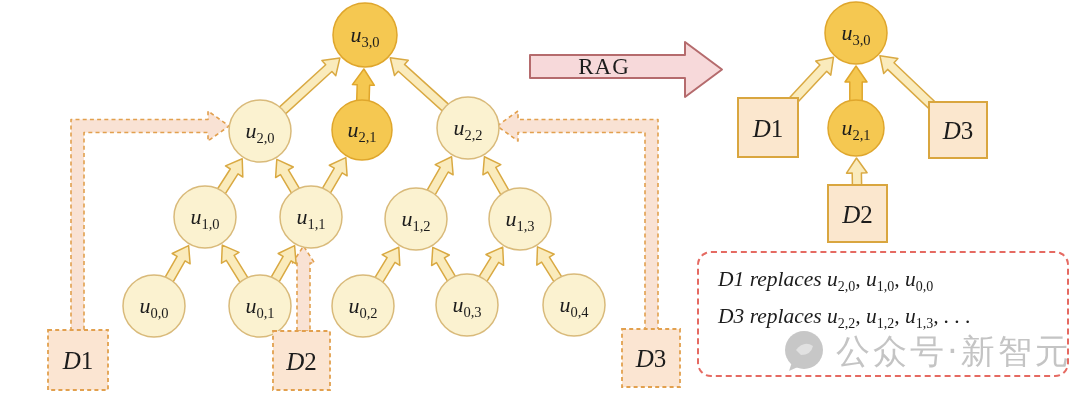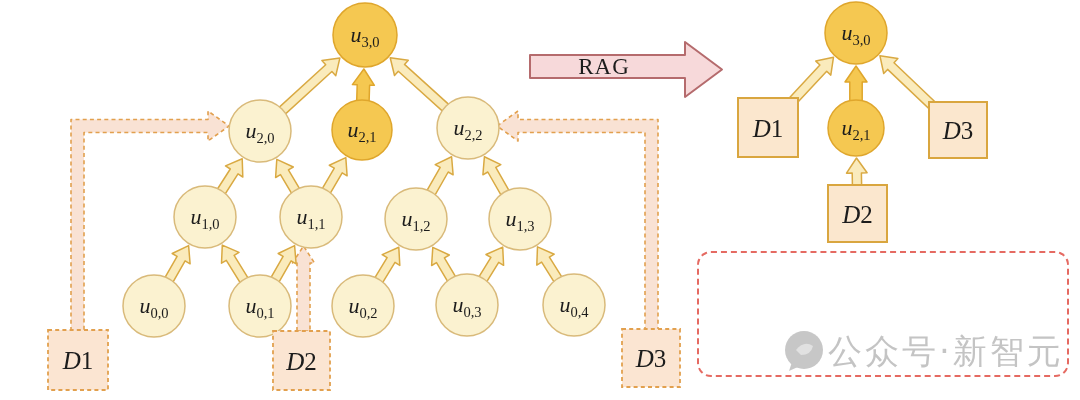--- a/index.html
+++ b/index.html
@@ -12,21 +12,21 @@
           border:2.5px dashed #E56A62;border-radius:14px;box-sizing:border-box;z-index:2;}
   .legend-lines{position:absolute;left:697px;top:251px;width:372px;padding:10px 0 0 21px;
           box-sizing:border-box;z-index:4;font-style:italic;font-size:21.5px;color:#1c1c1c;
           font-family:"Liberation Serif", serif;}
   .legend-lines .lline{line-height:36.5px;white-space:nowrap;}
   .legend-lines sub{font-style:normal;font-size:14px;line-height:0;}
   
   .watermark{position:absolute;left:782px;top:329px;display:flex;align-items:center;z-index:3;
              pointer-events:none;}
   .watermark .wm-text{font-family:"DejaVu Sans", sans-serif;font-size:34px;letter-spacing:3px;
-             color:rgba(148,148,148,0.55);margin-left:0;white-space:nowrap;}
+             color:rgba(148,148,148,0.55);margin-left:8px;white-space:nowrap;}
 </style>
 </head>
 <body>
 
 <div id="stage">
   <svg id="diagram" width="1080" height="400" viewBox="0 0 1080 400">
       <path d="M71,331 V119.5 H208 V111 L229,126 L208,141 V132.5 H84 V331 Z" fill="#F9E2D4" stroke="#E2A04E" stroke-width="1.6" stroke-dasharray="4 3.2" stroke-linejoin="round"></path>
       <path d="M297,331 V263 H292.5 L303.5,246 L314.5,263 H310 V331 Z" fill="#F9E2D4" stroke="#E2A04E" stroke-width="1.6" stroke-dasharray="4 3.2" stroke-linejoin="round"></path>
       <path d="M658,331 V119.5 H518 V111 L497,126 L518,141 V132.5 H645 V331 Z" fill="#F9E2D4" stroke="#E2A04E" stroke-width="1.6" stroke-dasharray="4 3.2" stroke-linejoin="round"></path>
       <polygon points="263.1,134.4 331.9,71.5 335.8,75.7 339.9,57.9 321.9,60.5 325.7,64.7 256.9,127.6" fill="#FAEBBC" stroke="#D9A942" stroke-width="1.5" stroke-linejoin="round"></polygon>
@@ -101,14 +101,16 @@
       <g opacity="0.55">
         <circle cx="22" cy="21" r="19" fill="#9a9a9a"></circle>
         <path d="M10 33 L7 42 L18 37 Z" fill="#9a9a9a"></path>
         <path d="M14 21 q8 -10 17 -4 q-2 9 -12 9 Z" fill="#c9c9c9"></path>
       </g>
     </svg>
     <span class="wm-text">公众号·新智元</span>
   </div>
 
   <div class="legend-lines" id="legend-lines">
+      <div class="lline">D1 replaces <span>u</span><sub>2,0</sub>, <span>u</span><sub>1,0</sub>, <span>u</span><sub>0,0</sub></div>
+      <div class="lline">D3 replaces <span>u</span><sub>2,2</sub>, <span>u</span><sub>1,2</sub>, <span>u</span><sub>1,3</sub>, . . .</div>
     </div>
 </div>
 
 </body></html>

